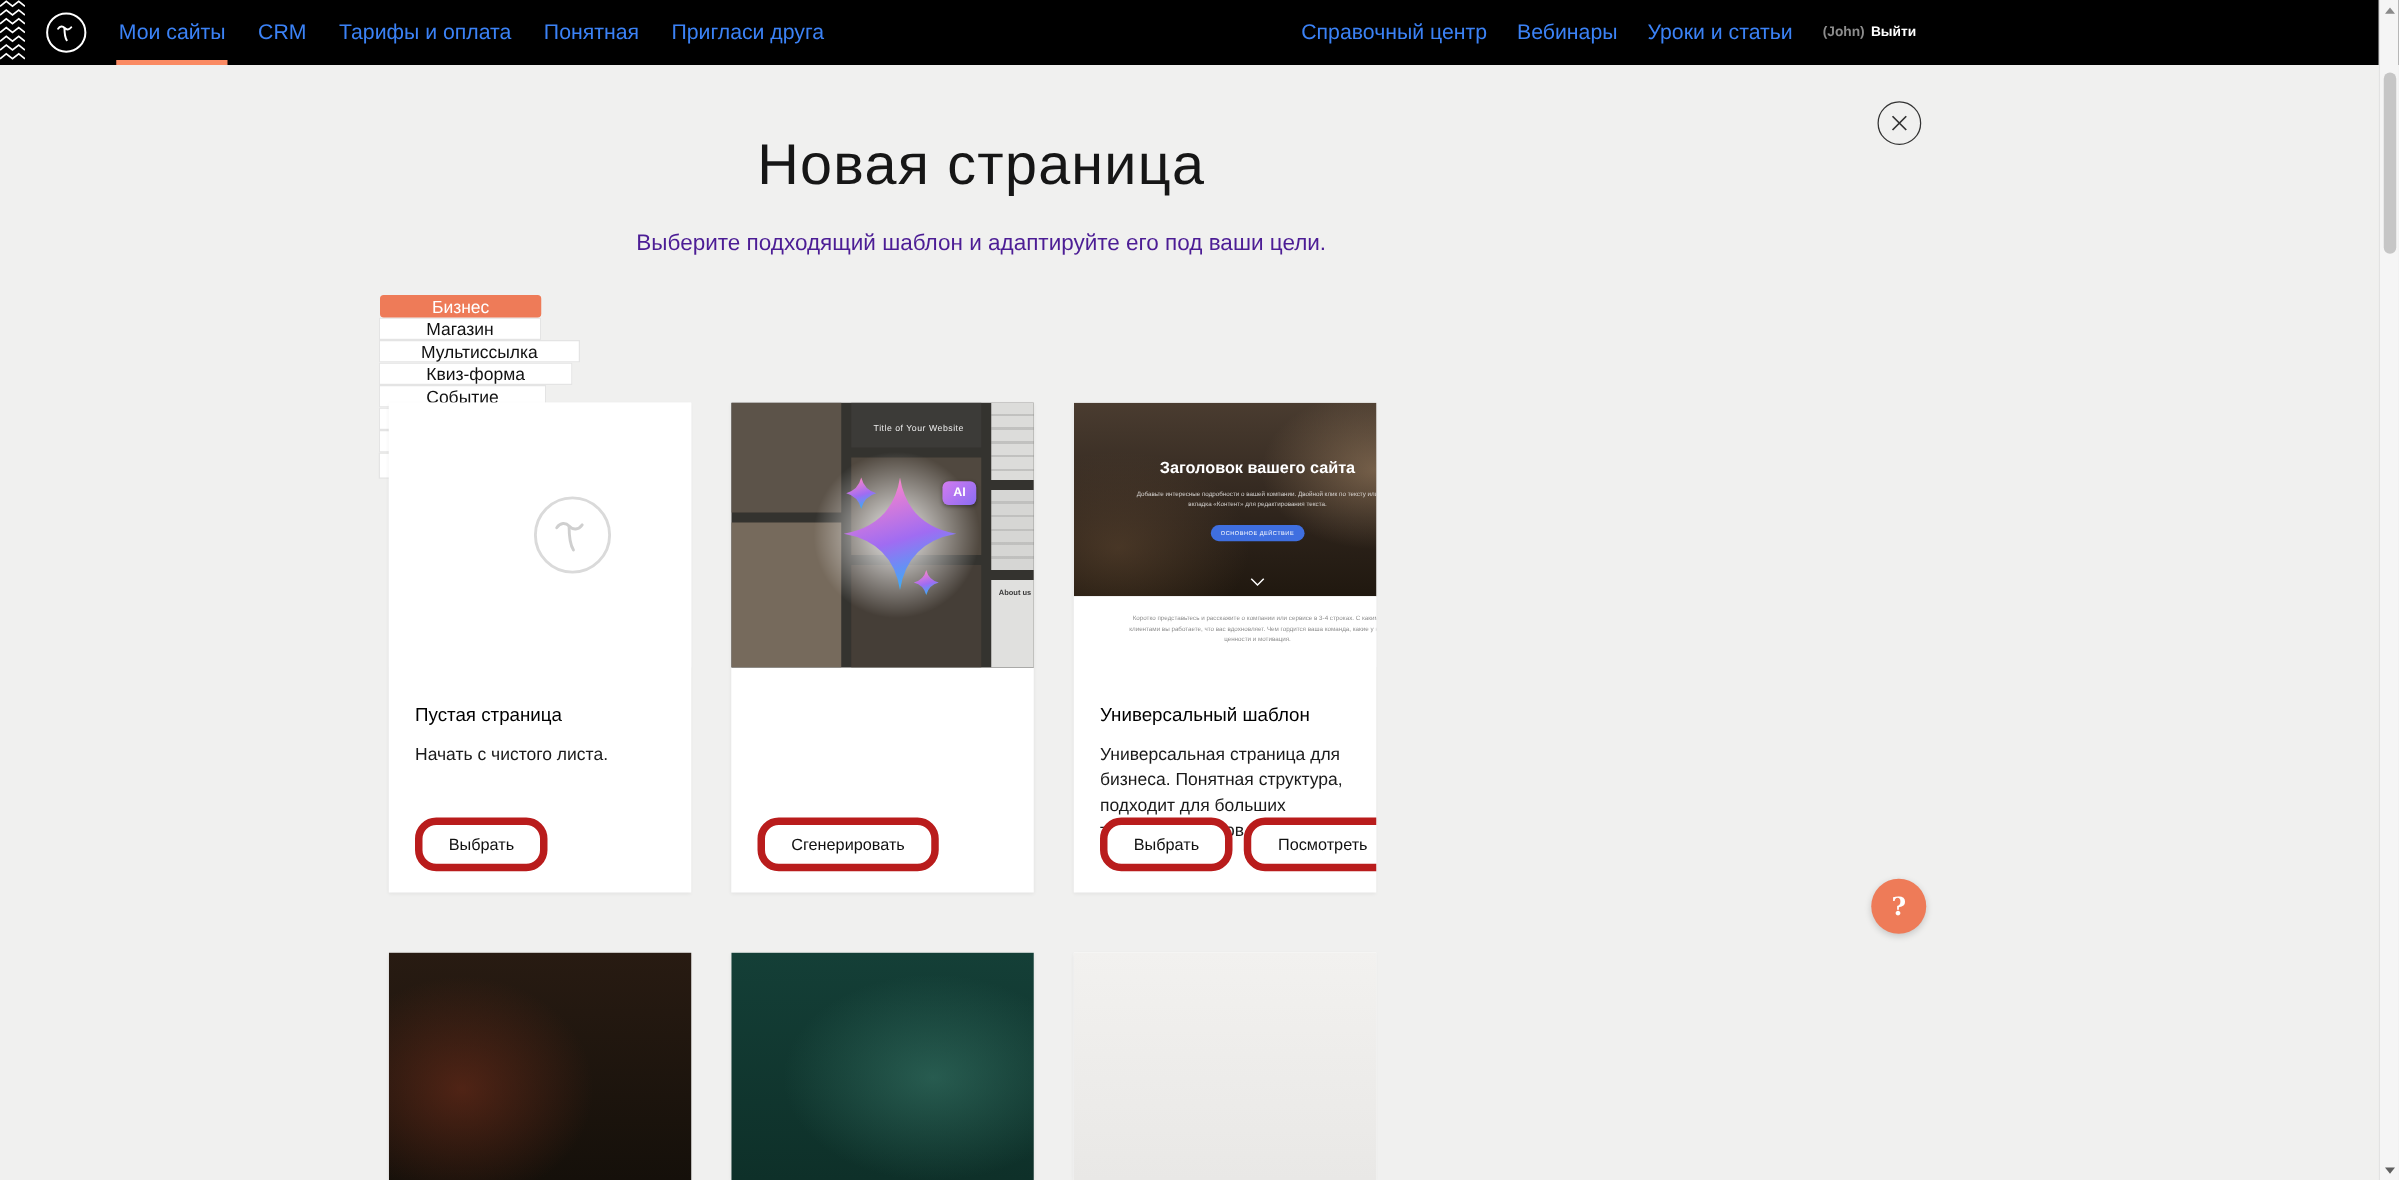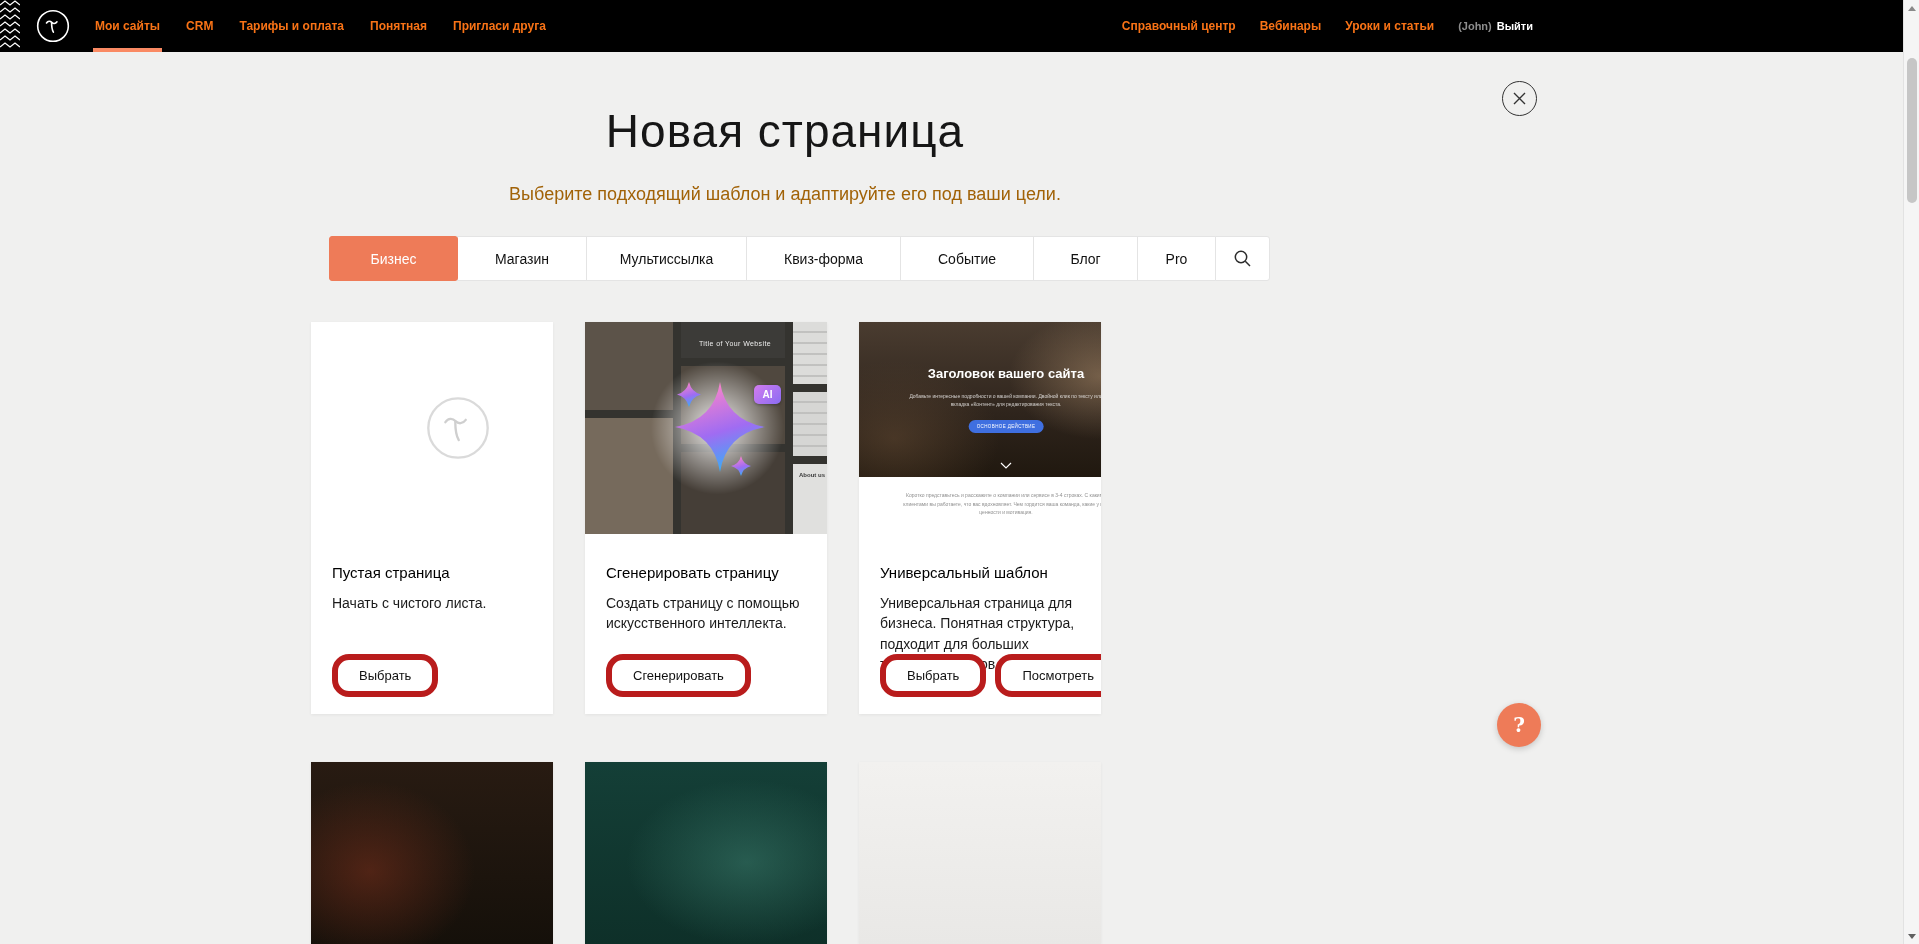--- a/index.html
+++ b/index.html
@@ -6,36 +6,36 @@
   html,body { width:1919px; height:944px; background:#e8e8e8; }
   body { font-family:"Liberation Sans", sans-serif; }
   .screen { position:absolute; top:0; left:0; width:1919px; height:944px; background:#f0f0ef; overflow:hidden; }
 
   
   .navbar { position:absolute; top:0; left:0; width:100%; height:52px; background:#000; display:flex; align-items:center; z-index:5; }
   .zigzag { width:20px; height:52px; flex:0 0 auto; }
   .logo { margin-left:16px; width:34px; height:34px; display:block; cursor:pointer; flex:0 0 auto; }
   .nav-left { display:flex; align-items:stretch; height:52px; margin-left:25px; gap:26px; }
   .nav-right { display:flex; align-items:center; height:52px; margin-left:auto; margin-right:386px; gap:24px; }
-  .nav-item { position:relative; display:flex; align-items:center; height:52px; color:#f97316; font-size:12px; font-weight:bold; text-decoration:none; cursor:pointer; white-space:nowrap; }
+  .nav-item { position:relative; display:flex; align-items:center; height:52px; color:#3b82f6; font-size:17px; font-weight:normal; text-decoration:none; cursor:pointer; white-space:nowrap; }
   .nav-item.active::after { content:""; position:absolute; left:-2px; right:-2px; bottom:0; height:4px; background:#fa8a63; }
   .user { display:flex; align-items:flex-end; gap:5px; font-size:11px; font-weight:bold; white-space:nowrap; }
   .user-name { color:#8d8d8d; }
   .logout { color:#fff; cursor:pointer; text-decoration:none; }
 
   
   .content { position:absolute; top:52px; left:0; right:0; bottom:0; }
 
   .close-btn { position:absolute; left:1502px; top:29px; width:35px; height:35px; border-radius:50%; border:1.5px solid #333; background:transparent; cursor:pointer; display:flex; align-items:center; justify-content:center; }
 
   .page-title { position:absolute; left:311px; width:948px; top:52px; text-align:center; font-size:46px; font-weight:300; letter-spacing:1px; color:#161616; }
-  .page-subtitle { position:absolute; left:311px; width:948px; top:132px; text-align:center; font-size:18px; color:#a16207; }
-
-  
-  .tabs { position:absolute; left:329px; top:184px; width:946px; height:45px; display:flex; }
+  .page-subtitle { position:absolute; left:311px; width:948px; top:132px; text-align:center; font-size:18px; color:#4c1d95; }
+
+  
+  .tabs { position:absolute; left:304px; top:184px; width:946px; height:45px; display:flex;flex-direction:column; }
   .tab { background:#fff; border:1px solid #e4e4e4; margin-left:-1px; display:flex; align-items:center; justify-content:center; font-size:14px; color:#111; cursor:pointer; }
   .tab:first-child { margin-left:0; border-radius:3px 0 0 3px; }
   .tab:last-child { border-radius:0 3px 3px 0; }
   .tab.active { background:#ee7b58; border-color:#ee7b58; color:#fff; border-radius:3px; z-index:1; }
   .t0{width:129px;} .t1{width:130px;} .t2{width:161px;} .t3{width:155px;} .t4{width:134px;} .t5{width:105px;} .t6{width:79px;} .t-search{width:55px;}
 
   
   .cards { position:absolute; left:311px; top:270px; width:946px; display:flex; gap:32px; }
   .card { width:242px; height:392px; background:#fff; box-shadow:0 1px 3px rgba(0,0,0,0.06); position:relative; overflow:hidden; }
   .preview { position:relative; width:294px; height:212px; overflow:hidden; }
@@ -209,24 +209,20 @@
                 <stop offset="0.55" stop-color="#a06cf2"></stop>
                 <stop offset="1" stop-color="#2fb3f7"></stop>
               </linearGradient>
             </defs>
             <path d="M67 22 Q73 60 112 67 Q73 74 67 112 Q61 74 22 67 Q61 60 67 22 Z" fill="url(#sparkg)"></path>
             <path d="M36 22 Q38.5 32 48 34.5 Q38.5 37 36 47 Q33.5 37 24 34.5 Q33.5 32 36 22 Z" fill="url(#sparkg)"></path>
             <path d="M88 96 Q90 104 98 106 Q90 108 88 116 Q86 108 78 106 Q86 104 88 96 Z" fill="url(#sparkg)"></path>
           </svg>
           <div class="ai-badge">AI</div>
         </div>
-        <div class="card-body">
-          <h3 class="card-title">Сгенерировать страницу</h3>
-          <p class="card-desc">Создать страницу с помощью искусственного интеллекта.</p>
-        </div>
         <div class="card-actions">
           <button class="pill">Сгенерировать</button>
         </div>
       </article>
 
       <article class="card">
         <div class="preview preview-universal">
           <div class="hero">
             <div class="hero-title">Заголовок вашего сайта</div>
             <div class="hero-sub">Добавьте интересные подробности о вашей компании. Двойной клик по тексту или вкладка «Контент» для редактирования текста.</div>

